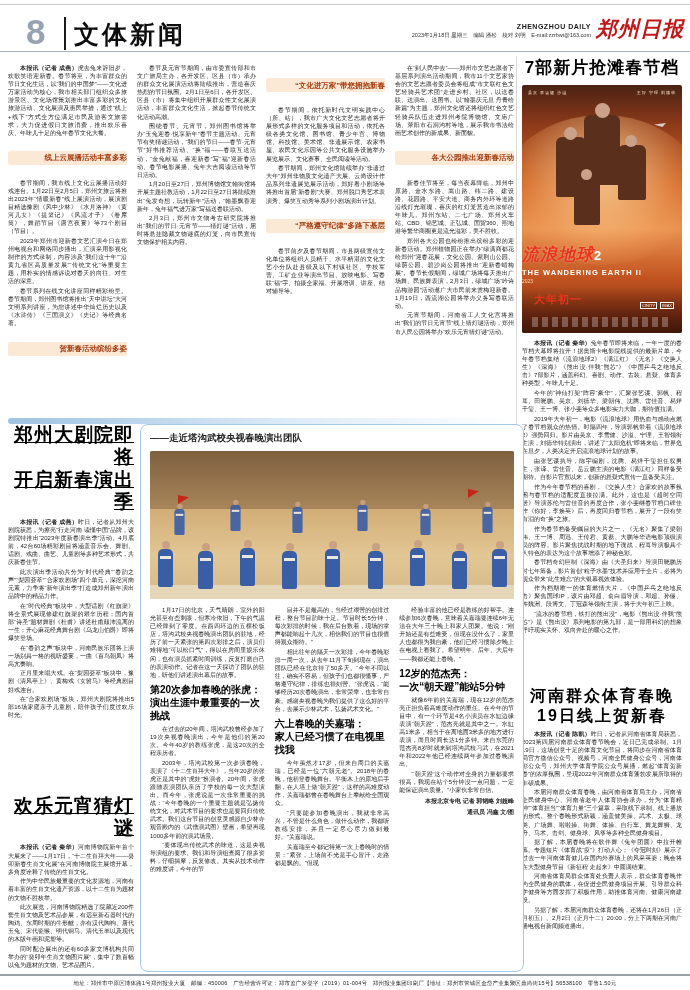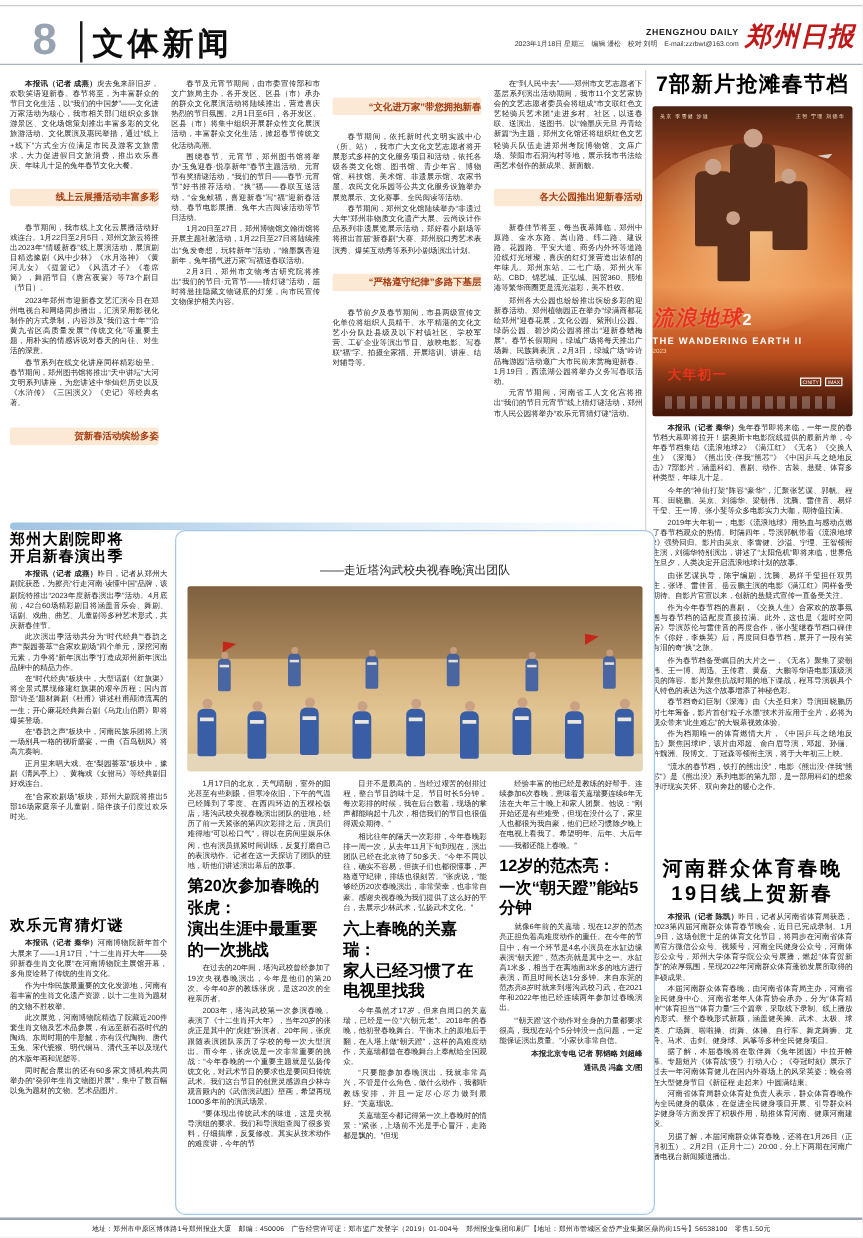--- a/index.html
+++ b/index.html
@@ -57,42 +57,42 @@
             font-family:"DejaVu Serif",serif;z-index:4;letter-spacing:1px;}
   .pformats{position:absolute;right:8px;bottom:24px;z-index:4;text-align:right;font-size:4px;color:#ffffff;}
   .pformats span{display:inline-block;border:0.5px solid #fff;padding:0 1px;margin-left:2px;}
   .pcredits{position:absolute;left:10px;right:10px;bottom:6px;height:10px;z-index:4;
             background:repeating-linear-gradient(90deg,rgba(255,255,255,.55) 0 6px,transparent 6px 10px);opacity:.5;}
   .film-body{margin-top:6px;height:338px;overflow:hidden;}
   .sports-headline{margin-top:9px;font-size:16px;letter-spacing:2px;line-height:1.25;}
   .sports-body{margin-top:4px;height:228px;overflow:hidden;}
   
   .left-col{position:absolute;left:8px;top:424px;width:126px;}
-  .small-headline{font-size:12px;line-height:1.18;letter-spacing:1px;text-align:left;}
+  .small-headline{font-size:19px;line-height:1.18;letter-spacing:1px;text-align:right;text-decoration:underline;}
   .theater-body{margin-top:4px;height:268px;overflow:hidden;}
   .zodiac-hl{margin-top:9px;}
   .zodiac-body{margin-top:4px;height:172px;overflow:hidden;}
   
   .feature{position:absolute;left:140px;top:424px;width:384px;height:548px;box-sizing:border-box;
            border:1px solid #a6c8e8;border-radius:8px;padding:7px 9px;background:#fff;}
   .feat-headline{font-size:21px;letter-spacing:1px;}
-  .feat-subtitle{text-align:center;font-size:9.5px;font-weight:normal;color:#222;margin-top:18px;}
+  .feat-subtitle{text-align:left;font-size:9.5px;font-weight:bold;color:#222;margin-top:0;}
   .photo{position:relative;margin:6px auto 0;width:364px;height:148px;overflow:hidden;border-radius:2px;
          background:linear-gradient(180deg,#b08a5e 0%,#cfa973 35%,#e2c694 70%,#d5b887 100%);}
   .photo::before{content:"";position:absolute;left:0;right:0;top:0;height:58px;
          background:linear-gradient(180deg,#6e5236,#9a7850);opacity:.75;}
   .photo::after{content:"";position:absolute;left:0;right:0;bottom:0;height:14px;background:#e9ddc4;opacity:.8;}
   .fig{position:absolute;width:15px;height:38px;background:#3a5ea6;border-radius:5px 5px 2px 2px;z-index:2;}
   .fig::before{content:"";position:absolute;top:-8px;left:3.5px;width:8px;height:8px;border-radius:50%;background:#caa183;}
   .fig::after{content:"";position:absolute;top:7px;left:2px;right:2px;height:3px;background:#ece8df;}
   .fig.s{transform:scale(.68);opacity:.9;z-index:1;}
   .flag{position:absolute;width:11px;height:9px;background:#c62617;clip-path:polygon(0 0,100% 25%,0 100%);z-index:3;}
   .feat-cols{display:flex;gap:10px;margin-top:7px;height:318px;overflow:hidden;}
   .feat-cols .fcol{flex:1;}
-  .fsub{font-weight:bold;font-size:13px;line-height:1.3;color:#000;margin:4px 0 3px;text-indent:0;text-align:left;}
+  .fsub{font-weight:bold;font-size:10px;line-height:1.3;color:#000;margin:4px 0 3px;text-indent:0;text-align:left;}
   .byline{text-align:right;font-weight:bold;margin-top:3px;text-indent:0;}
   
   .footer{position:absolute;left:0;right:0;top:974px;border-top:2px solid #9aa3ab;padding-top:4px;
           font-size:5.5px;color:#222;text-align:center;letter-spacing:.2px;}
 </style>
 </head>
 <body>
 
 <div id="page">
 

